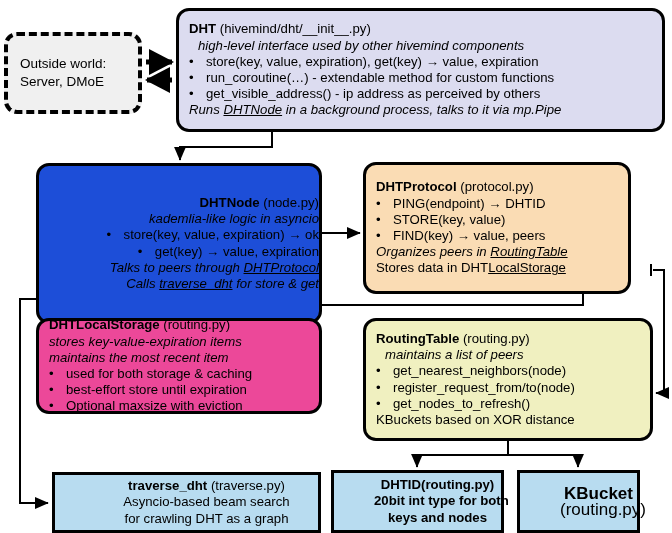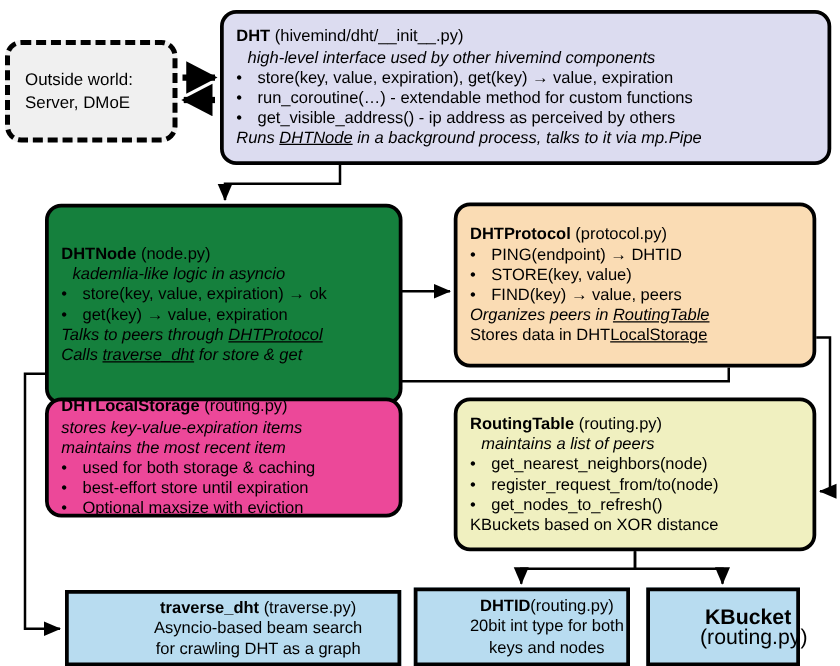--- a/index.html
+++ b/index.html
@@ -53,36 +53,36 @@
 
   
   #n-outside { left: 4px;   top: 32px;  width: 138px; height: 82px;
                background: #f0f0f0; }
   #n-outside .ln { font-size: 13.5px; line-height: 18px; padding-left: 12px; }
 
   #n-dht { left: 176px; top: 8px;   width: 489px; height: 124px;
            background: #dcdcf0; }
 
   #n-dhtnode { left: 36px;  top: 163px; width: 286px; height: 161px;
-               background: #15803d; }
-
-  #n-dhtprotocol { left: 363px; top: 162px; width: 290px; height: 132px;
+               background: #1d4ed8; align-items: flex-end; }
+
+  #n-dhtprotocol { left: 363px; top: 162px; width: 268px; height: 132px;
                    background: #fadcb4; }
 
   #n-localstorage { left: 36px;  top: 318px; width: 286px; height: 96px;
                     background: #ec4899; }
 
   #n-routingtable { left: 363px; top: 318px; width: 290px; height: 123px;
                     background: #f0f0c0; }
 
   #n-traverse { left: 52px;  top: 472px; width: 269px; height: 61px;
                 background: #b8dcf0; }
 
   #n-dhtid { left: 331px; top: 470px; width: 173px; height: 63px;
-             background: #b8dcf0; }
+             background: #b8dcf0; font-weight: bold; }
 
   #n-kbucket { left: 517px; top: 470px; width: 123px; height: 63px;
                background: #b8dcf0; }
 
   #n-traverse .ln, #n-dhtid .ln, #n-kbucket .ln {
     font-size: 13.2px; line-height: 16.5px;
   }
   #n-kbucket .ln { font-size: 17px; line-height: 16px; }
 </style>
 </head>

